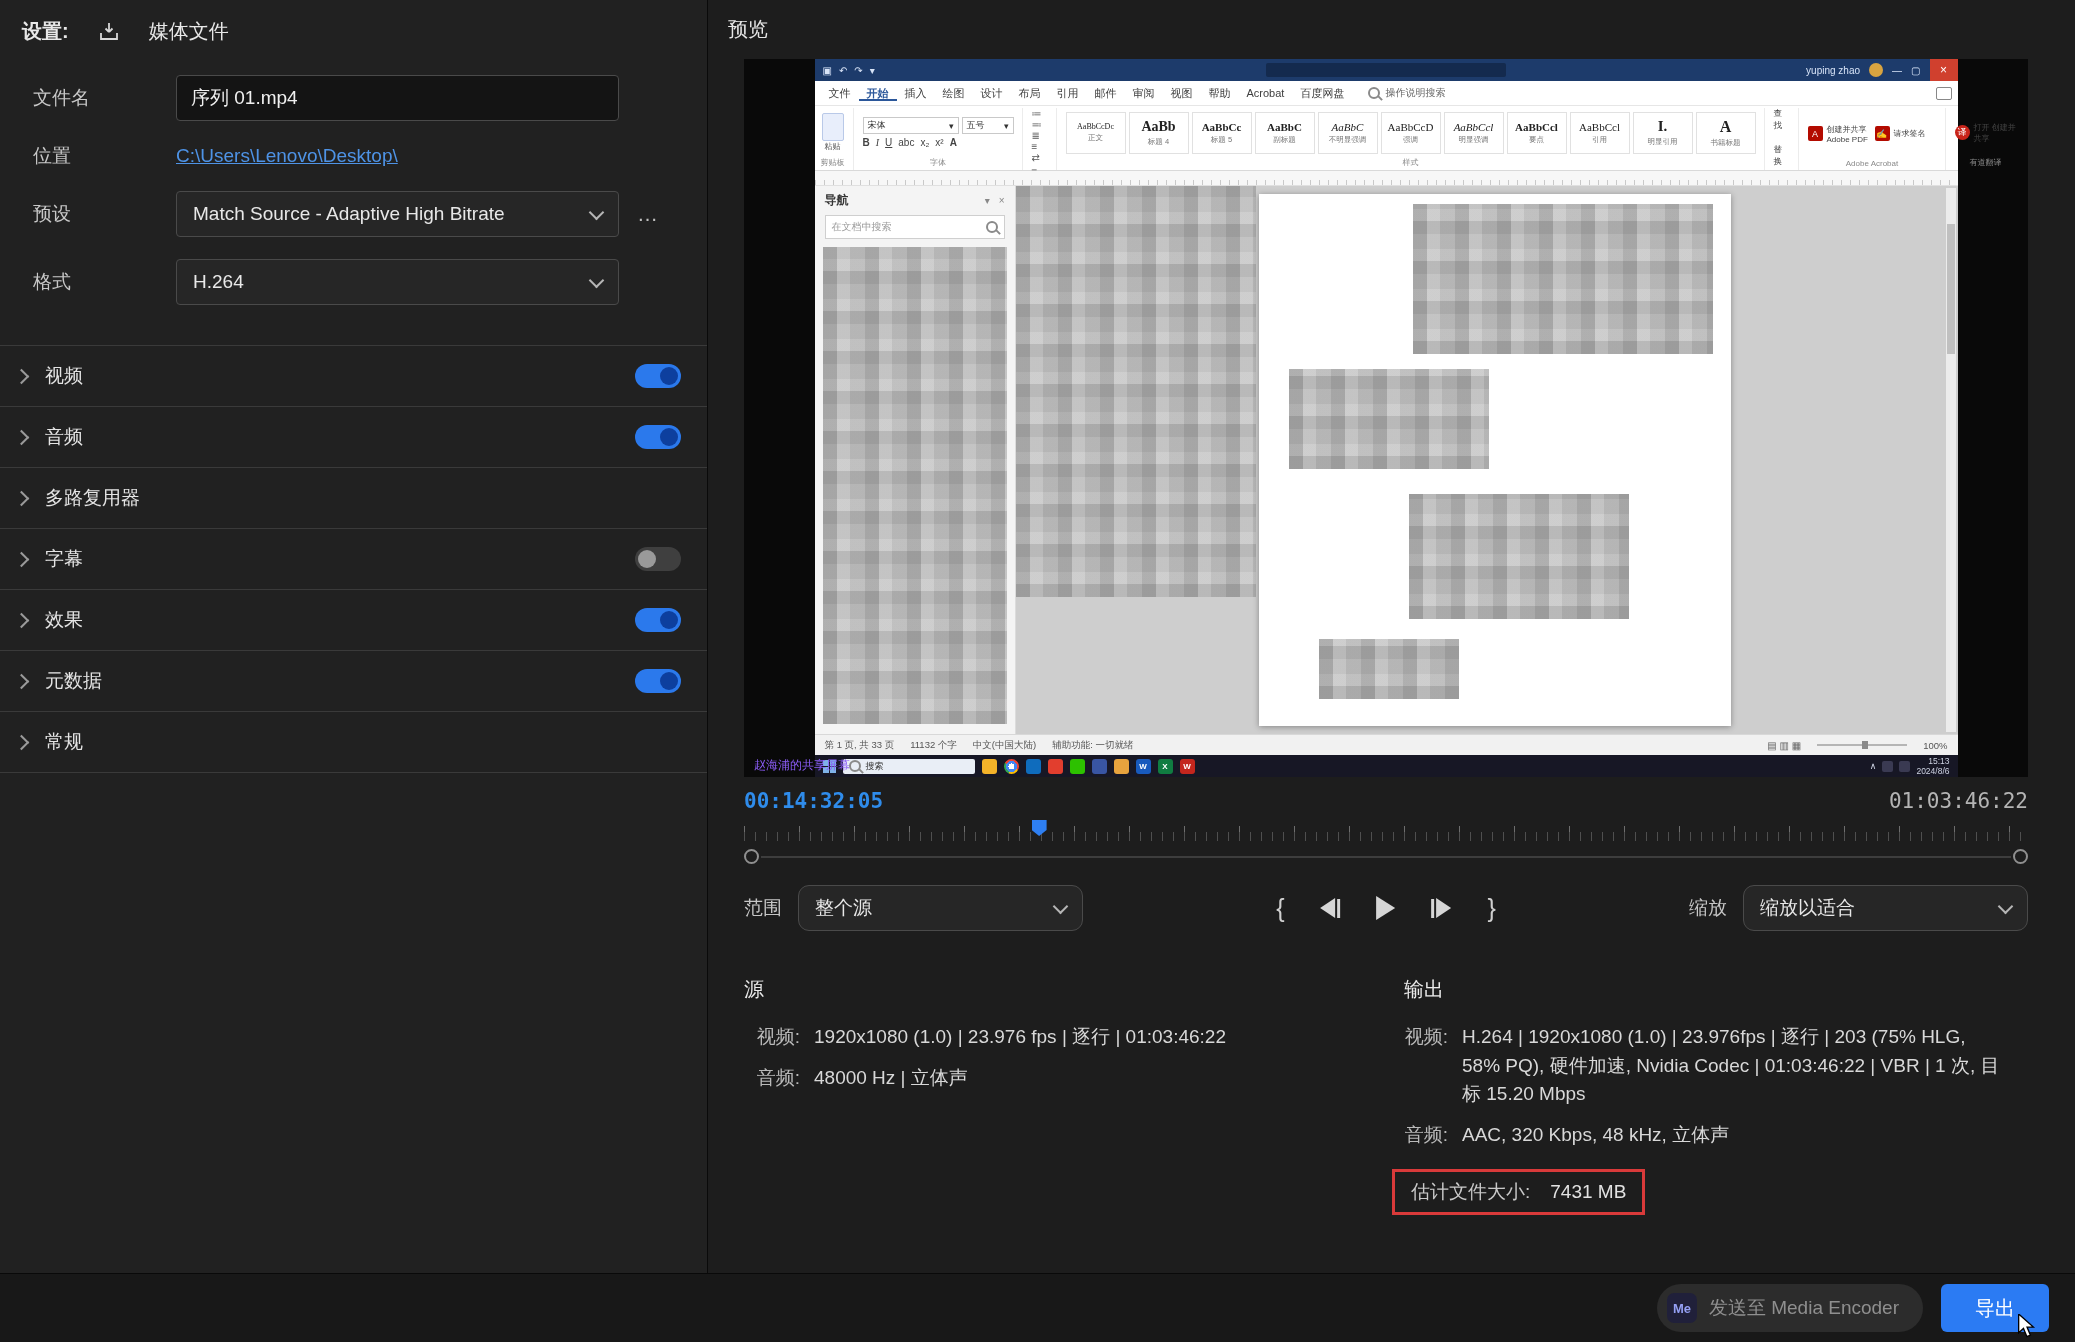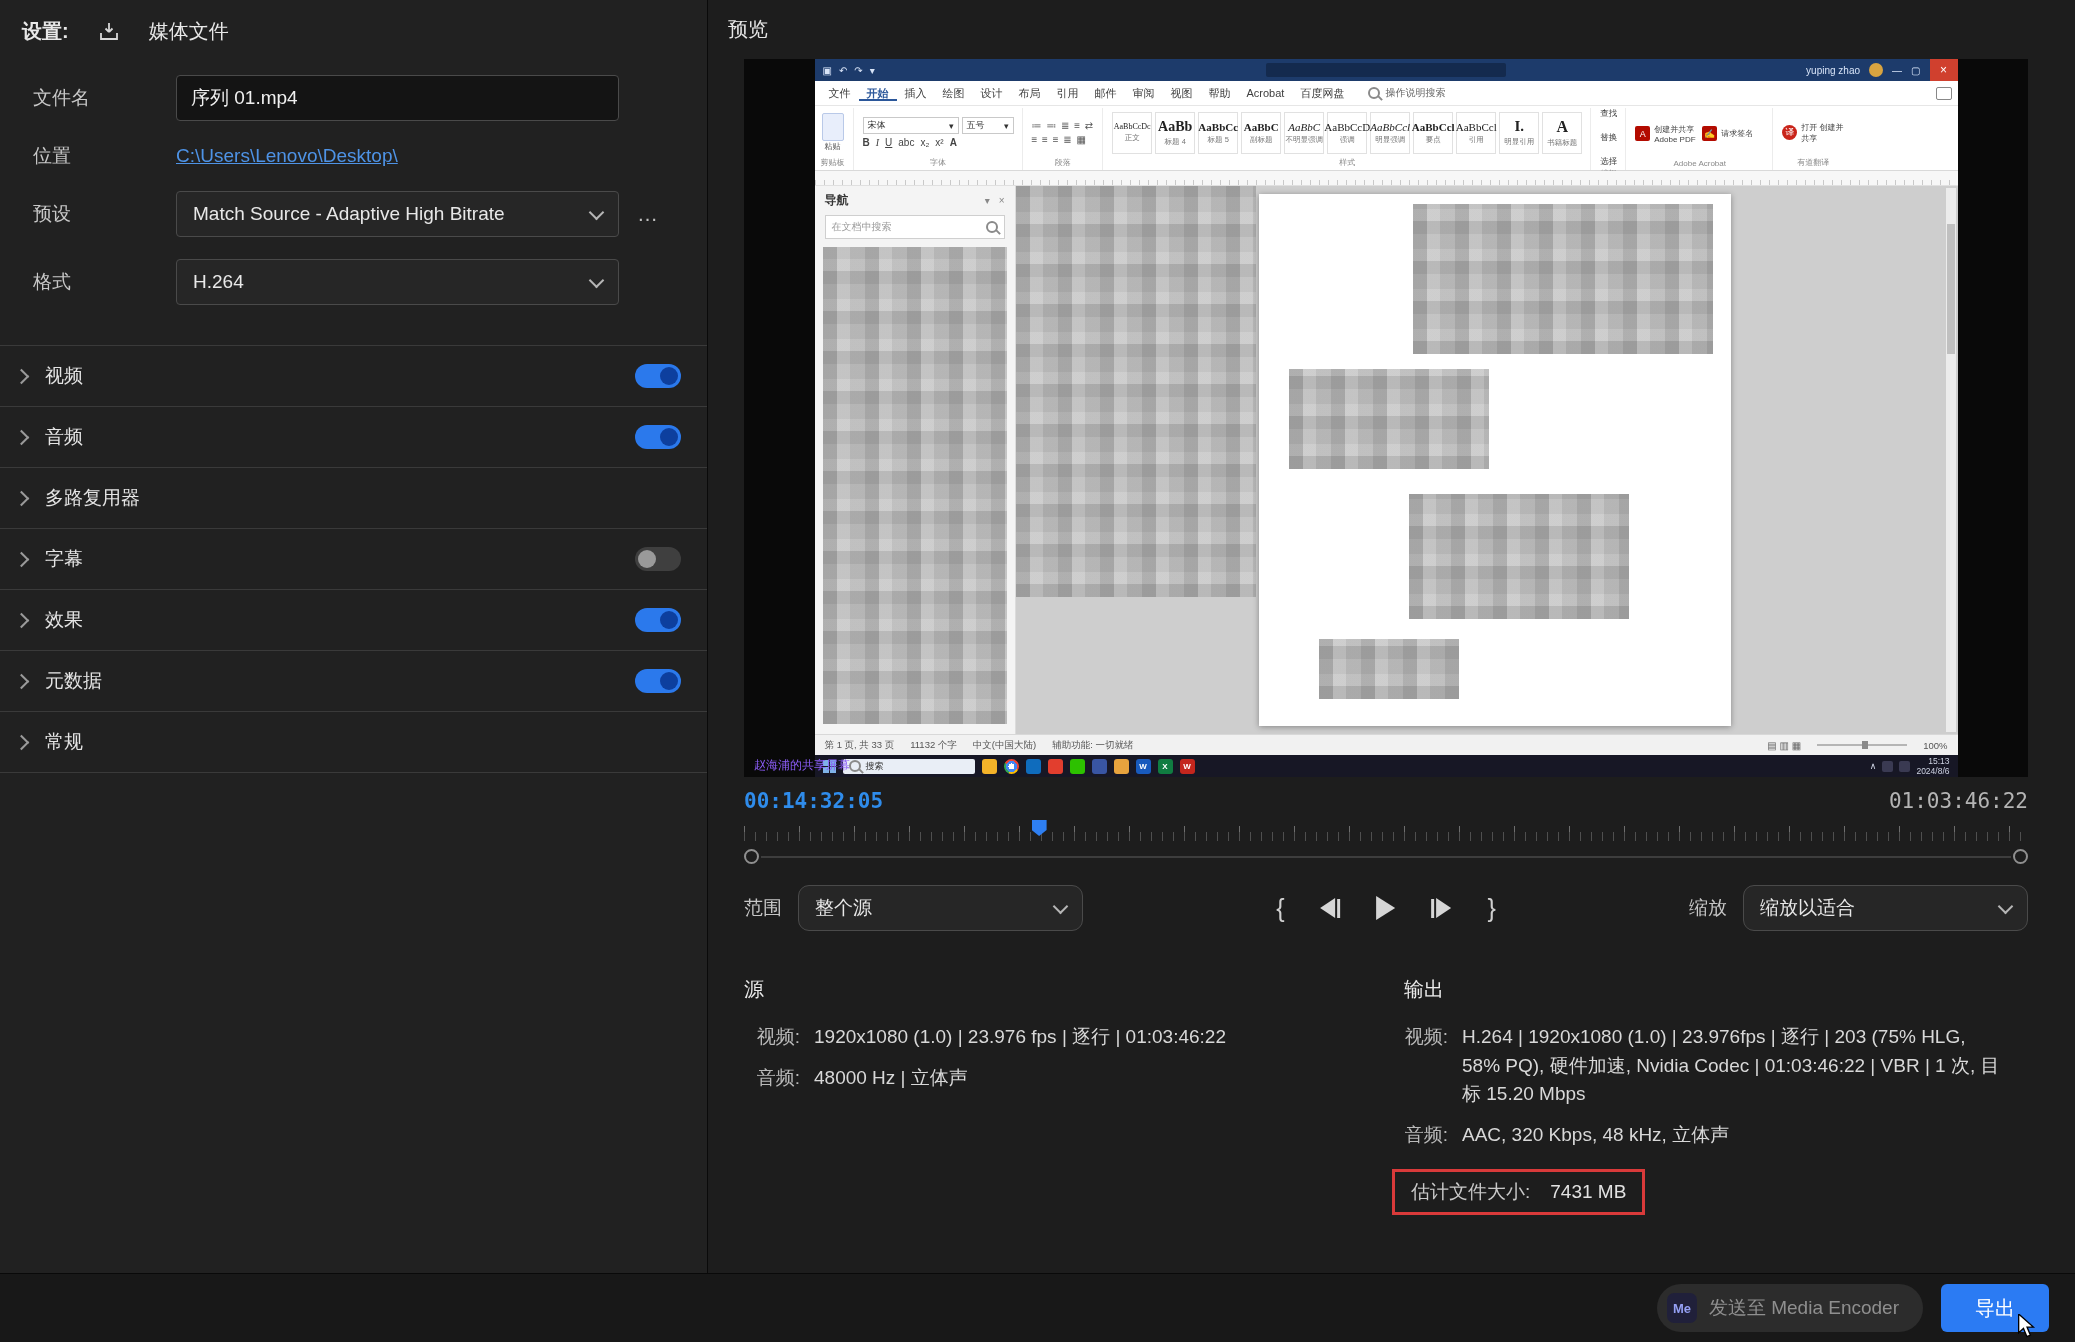--- a/index.html
+++ b/index.html
@@ -52,21 +52,21 @@
   .fcol{display:flex;flex-direction:column;gap:3px;}
   .fbox{height:15px;border:1px solid #c9c9c9;display:flex;align-items:center;justify-content:space-between;padding:0 4px;font-size:9px;color:#333;}
   .fbox.name{width:86px;}
   .fbox.size{width:42px;}
   .glyphrow{display:flex;gap:6px;font-size:10px;color:#444;align-items:center;}
   .g-b{font-weight:bold;}
   .g-i{font-style:italic;font-family:"Liberation Serif",serif;}
   .g-u{text-decoration:underline;}
   .parag{font-size:10px;color:#555;letter-spacing:1px;}
   .cards{display:flex;gap:3px;}
-  .card{width:40px;height:42px;border:1px solid #e1e1e1;display:flex;flex-direction:column;align-items:center;justify-content:center;gap:2px;background:#fff;cursor:pointer;box-sizing:border-box;}
+  .card{width:60px;height:42px;border:1px solid #e1e1e1;display:flex;flex-direction:column;align-items:center;justify-content:center;gap:2px;background:#fff;cursor:pointer;box-sizing:border-box;}
   .card-sample{font-family:"Liberation Serif",serif;font-size:11px;color:#222;white-space:nowrap;}
   .card-name{font-size:7.5px;color:#777;white-space:nowrap;}
   .editcol{display:flex;flex-direction:column;gap:12px;font-size:8.5px;color:#444;}
   .acritem{display:flex;align-items:center;gap:4px;font-size:8px;color:#444;width:62px;}
   .acricon{width:15px;height:15px;background:#b30b00;border-radius:2px;color:#fff;font-size:9px;display:flex;align-items:center;justify-content:center;flex:none;}
   .ydicon{width:15px;height:15px;background:#c9241a;border-radius:50%;color:#fff;font-size:9px;display:flex;align-items:center;justify-content:center;flex:none;}
   .hruler{height:14px;background:#f7f7f7;border-bottom:1px solid #e0e0e0;background-image:repeating-linear-gradient(90deg,#c9c9c9 0 1px,transparent 1px 9px);background-size:100% 5px;background-repeat:repeat-x;background-position:left bottom;flex:none;}
   .dbody{flex:1;display:flex;min-height:0;}
   .navp{width:200px;background:#f4f4f4;border-right:1px solid #dcdcdc;display:flex;flex-direction:column;flex:none;}
   .nav-h{display:flex;align-items:center;padding:6px 10px 4px;font-size:12px;color:#333;font-weight:bold;}

